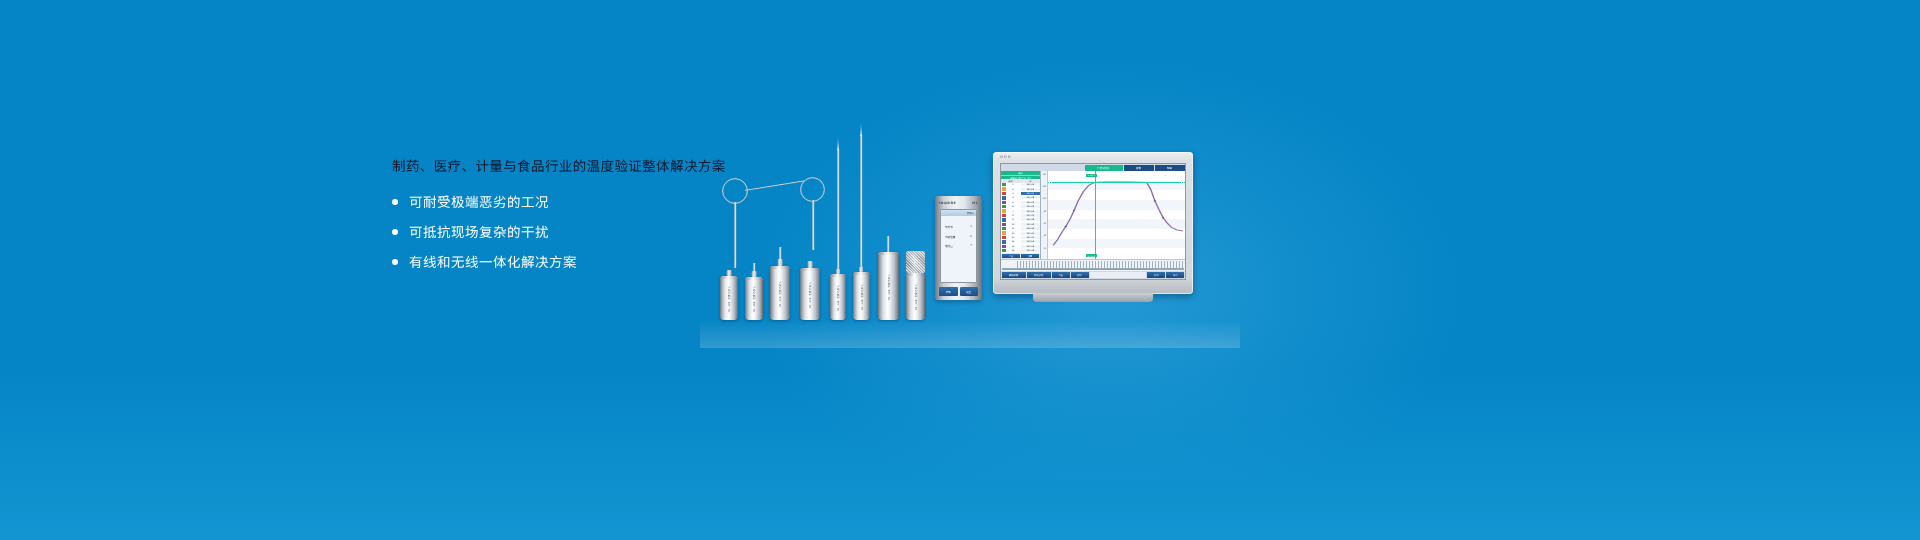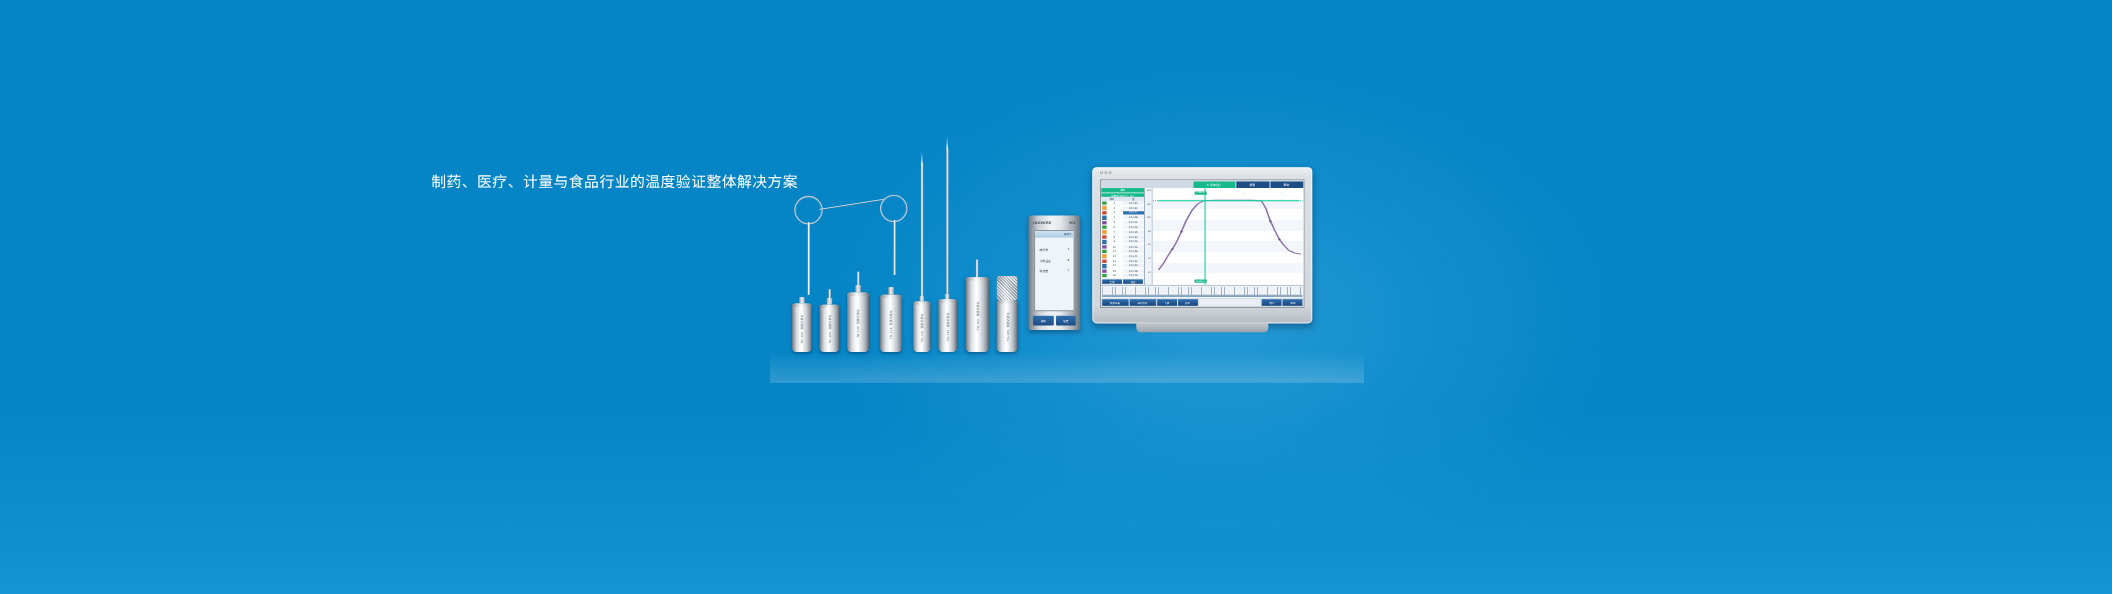--- a/index.html
+++ b/index.html
@@ -33,21 +33,21 @@
   .headline{
     color:#ffffff;
     font-size:23px;
     font-weight:bold;
     letter-spacing:1.2px;
     line-height:28px;
     text-shadow:0 1px 2px rgba(0,40,70,.28);
   }
   .subhead{
     margin-top:16px;
-    color:#ffffff;
+    color:#0f172a;
     font-size:13.5px;
     line-height:20px;
     letter-spacing:.4px;
     white-space:nowrap;
   }
   .bullets{ margin-top:17px; list-style:none; }
   .bullet{
     display:flex; align-items:center;
     color:#ffffff;
     font-size:13.5px;
@@ -281,20 +281,34 @@
 </head>
 <body>
 
 <div class="banner">
 
   <div class="bg-glow"></div>
   <div class="bg-floor"></div>
 
   <div class="copy">
     <div class="subhead">制药、医疗、计量与食品行业的温度验证整体解决方案</div>
+    <ul class="bullets">
+      <li class="bullet">
+        <span class="dot"></span>
+        <span>可耐受极端恶劣的工况</span>
+      </li>
+      <li class="bullet">
+        <span class="dot"></span>
+        <span>可抵抗现场复杂的干扰</span>
+      </li>
+      <li class="bullet">
+        <span class="dot"></span>
+        <span>有线和无线一体化解决方案</span>
+      </li>
+    </ul>
   </div>
 
   <div class="products">
 
     <div class="coil" style="left:22px; top:58px; width:26px; height:26px;"></div>
     <div class="wire" style="left:45px; top:70px; width:60px; transform:rotate(-9deg);"></div>
     <div class="coil" style="left:100px; top:57px; width:25px; height:25px;"></div>
     <div class="stem" style="left:35px; top:82px; height:66px;"></div>
     <div class="stem" style="left:113px; top:80px; height:50px;"></div>
 

